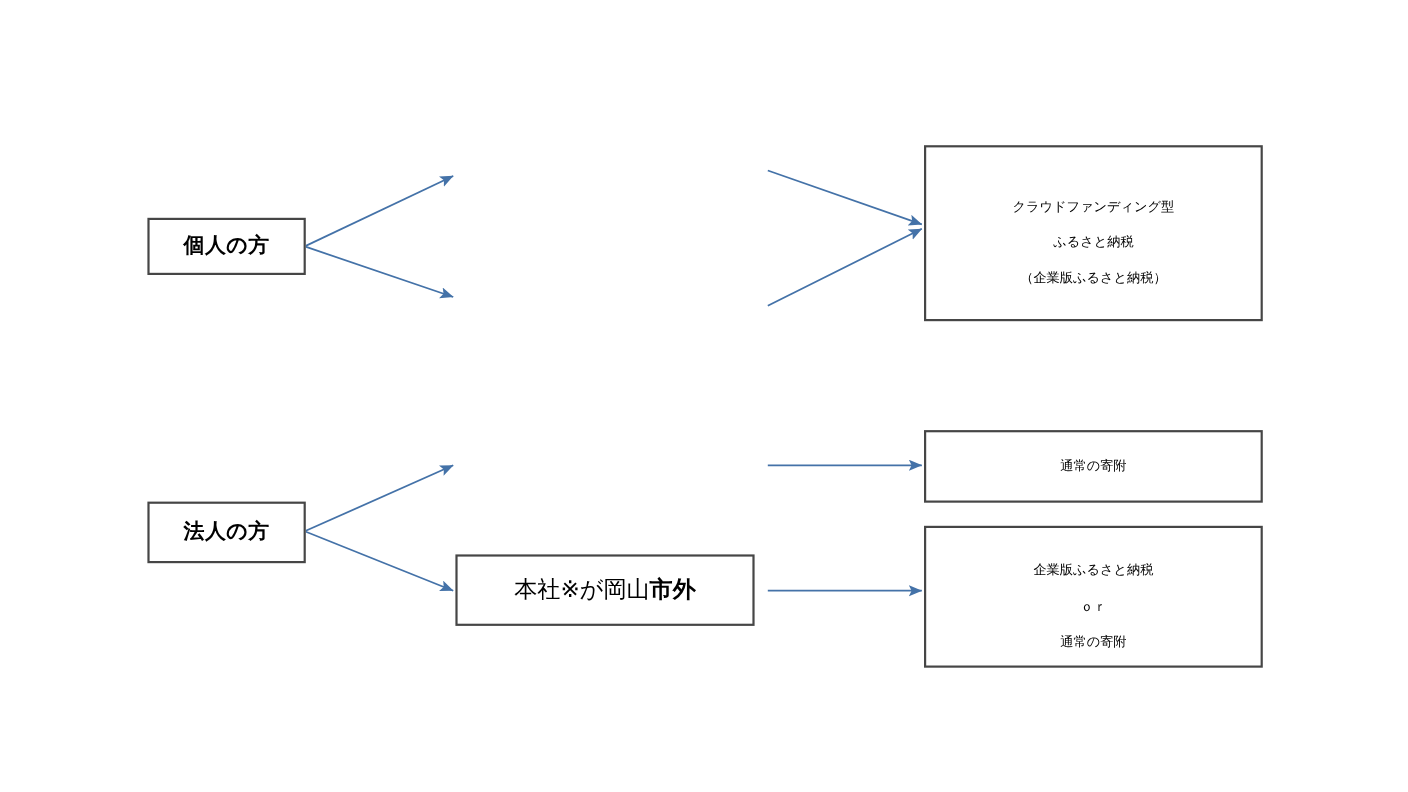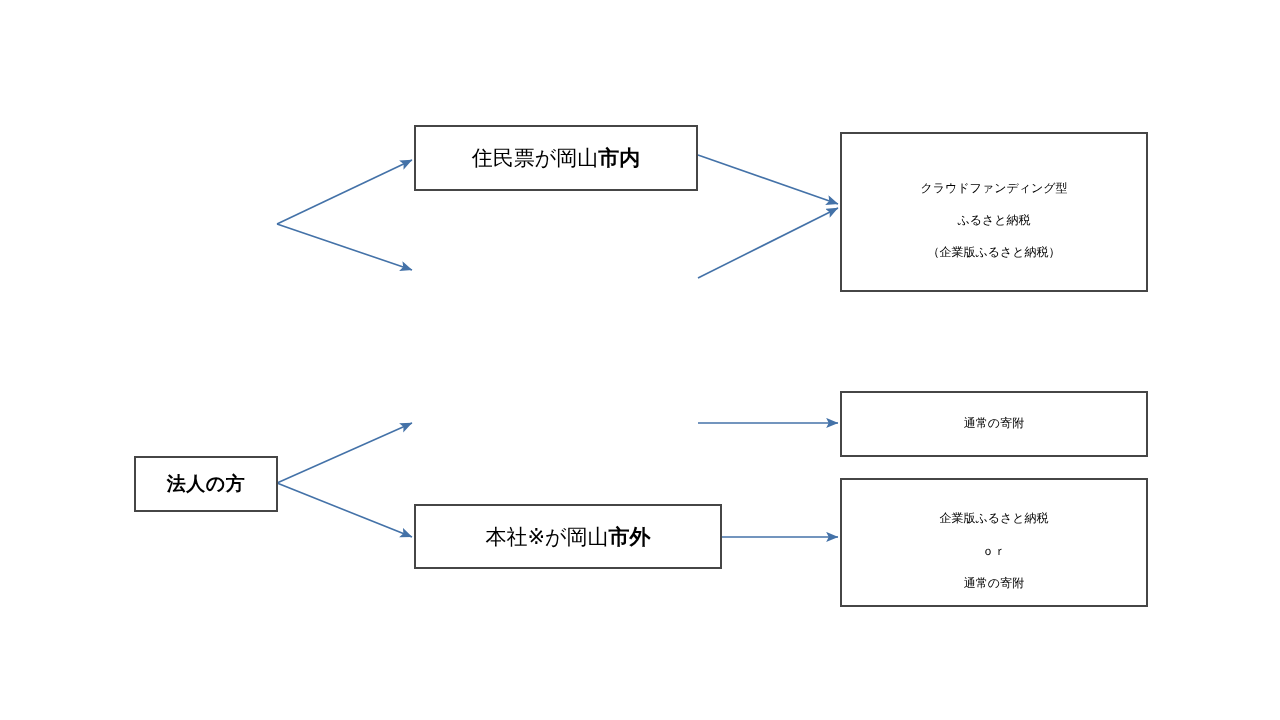--- a/index.html
+++ b/index.html
@@ -88,40 +88,40 @@
     <line x1="698" y1="155" x2="838" y2="204" stroke="#4472a8" stroke-width="1.6" marker-end="url(#ah)"></line>
     <line x1="698" y1="278" x2="838" y2="208" stroke="#4472a8" stroke-width="1.6" marker-end="url(#ah)"></line>
 
     <line x1="277" y1="483" x2="412" y2="423" stroke="#4472a8" stroke-width="1.6" marker-end="url(#ah)"></line>
     <line x1="277" y1="483" x2="412" y2="537" stroke="#4472a8" stroke-width="1.6" marker-end="url(#ah)"></line>
 
     <line x1="698" y1="423" x2="838" y2="423" stroke="#4472a8" stroke-width="1.6" marker-end="url(#ah)"></line>
     <line x1="698" y1="537" x2="838" y2="537" stroke="#4472a8" stroke-width="1.6" marker-end="url(#ah)"></line>
   </svg>
 
+  <div class="node node-source" style="left:134px; top:198px; width:144px; height:52px;">
+    <span class="txt">個人の方</span>
+  </div>
 
-  <div class="node node-cond" style="left:414px; top:125px; width:284px; height:66px;">
-    <span class="txt"><span>住民票が岡山</span><b>市内</b></span>
-  </div>
 
 
   <div class="node node-result" style="left:840px; top:132px; width:308px; height:160px;">
     <span class="txt multi">
       <span>クラウドファンディング型</span><br>
       <span>ふるさと納税</span><br>
       <span>（企業版ふるさと納税）</span>
     </span>
   </div>
 
   <div class="node node-source" style="left:134px; top:456px; width:144px; height:56px;text-align:center;">
     <span class="txt">法人の方</span>
   </div>
 
 
-  <div class="node node-cond" style="left:414px; top:504px; width:308px; height:65px;">
+  <div class="node node-cond" style="left:414px; top:504px; width:272px; height:65px;">
     <span class="txt"><span>本社※が岡山</span><b>市外</b></span>
   </div>
 
   <div class="node node-result" style="left:840px; top:391px; width:308px; height:66px;">
     <span class="txt">通常の寄附</span>
   </div>
 
   <div class="node node-result" style="left:840px; top:478px; width:308px; height:129px;justify-content:center;">
     <span class="txt multi">
       <span>企業版ふるさと納税</span><br>

